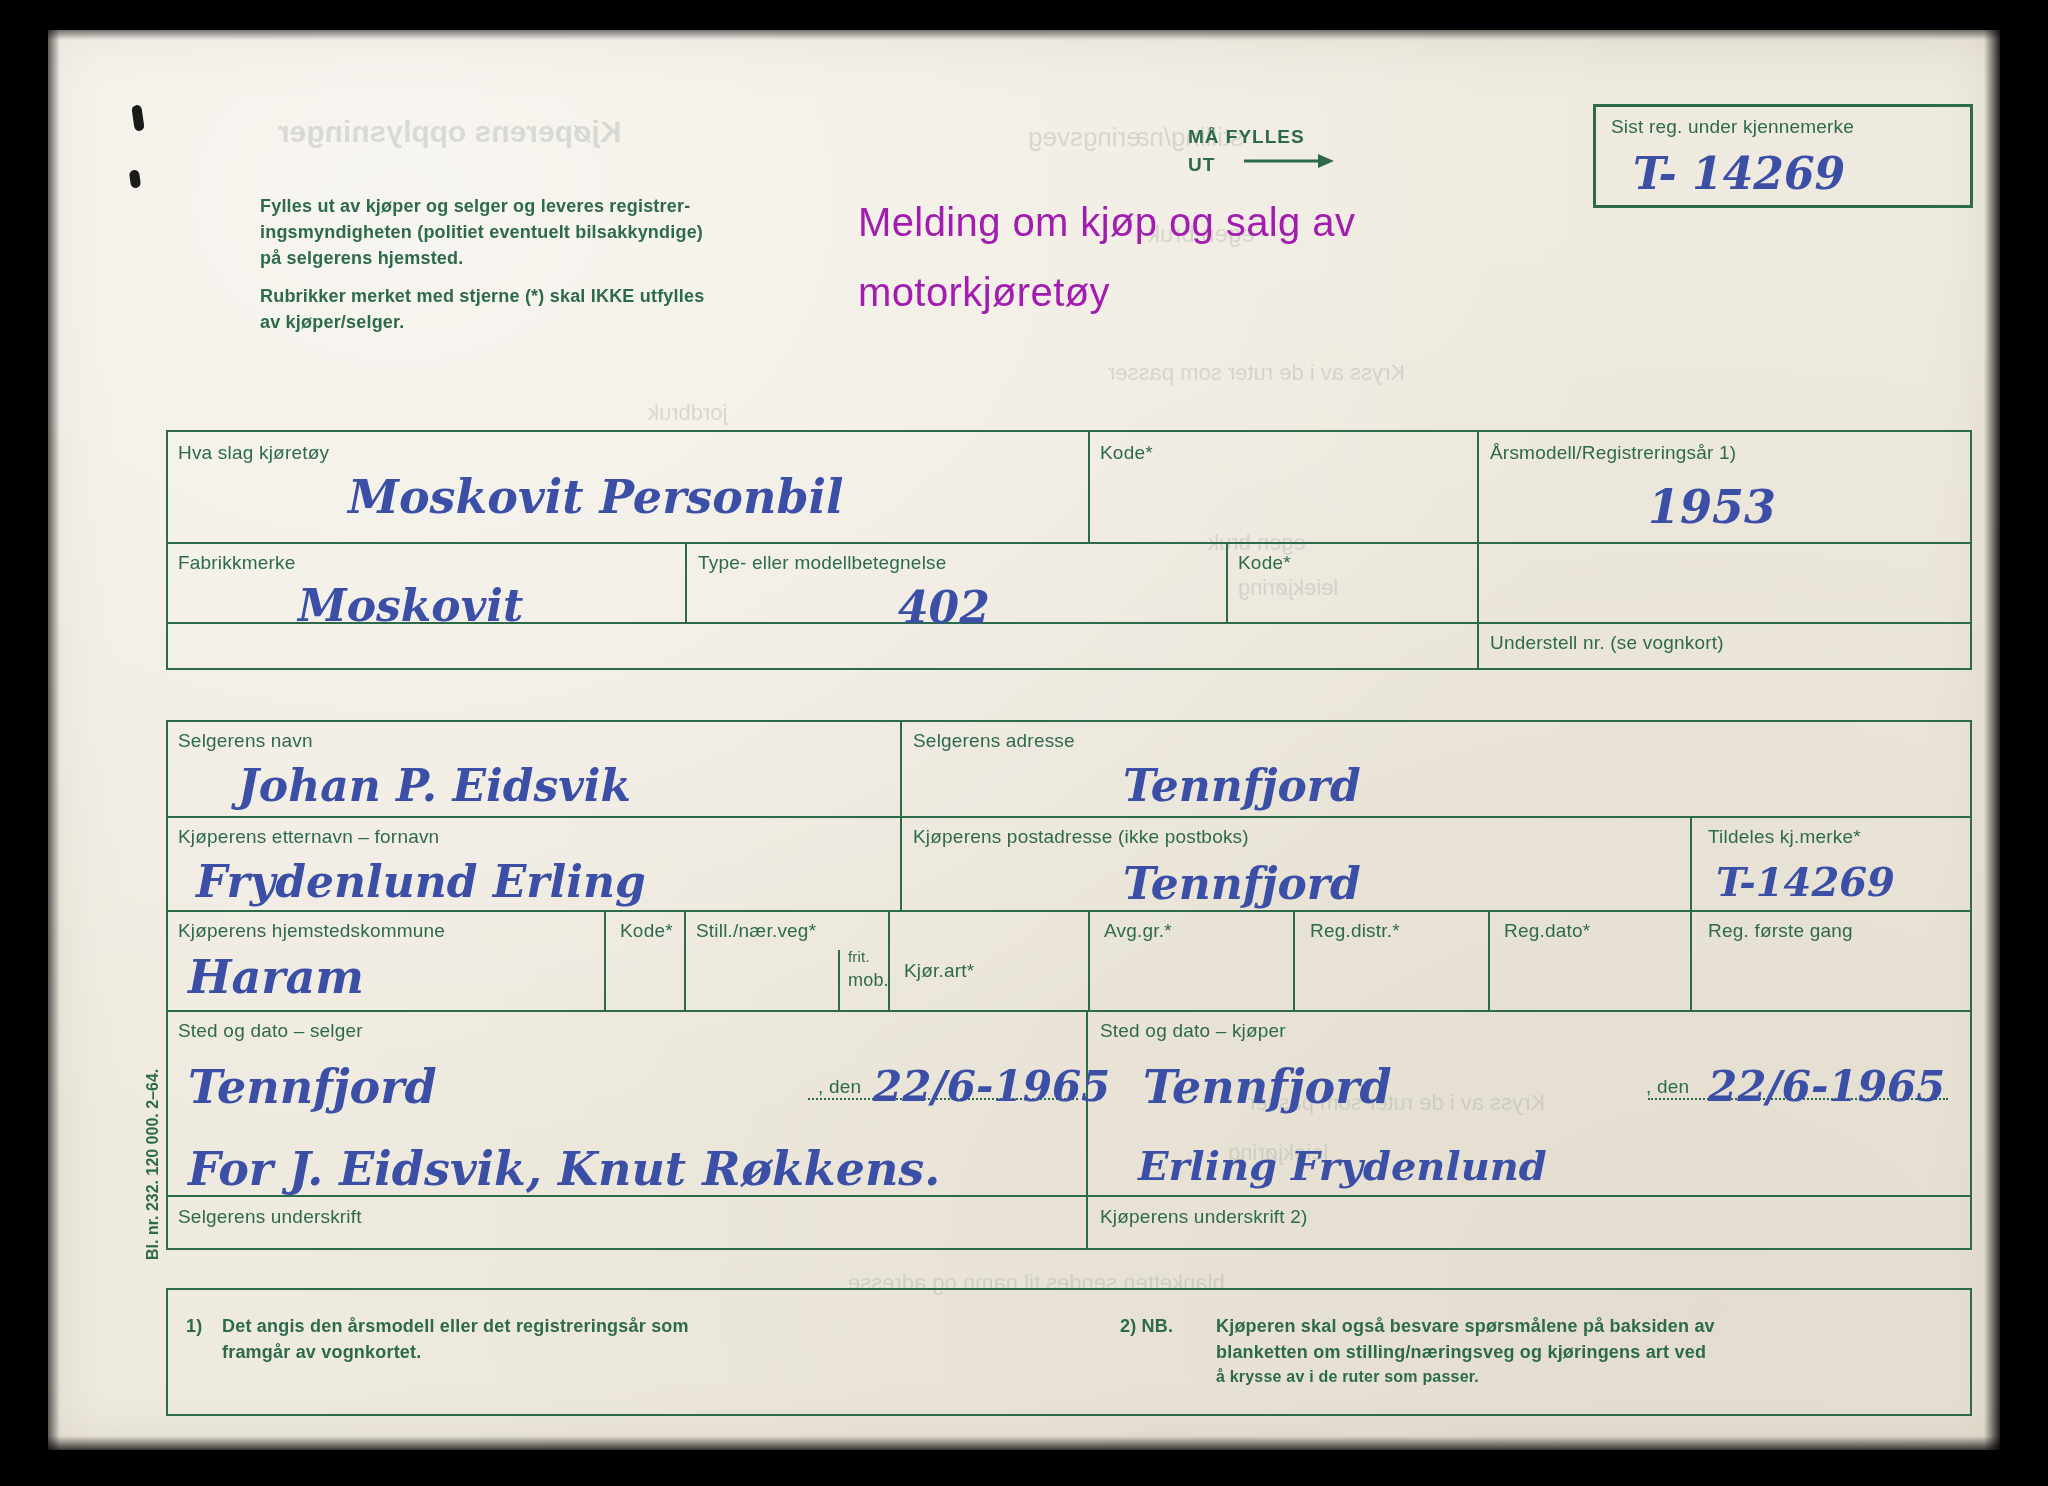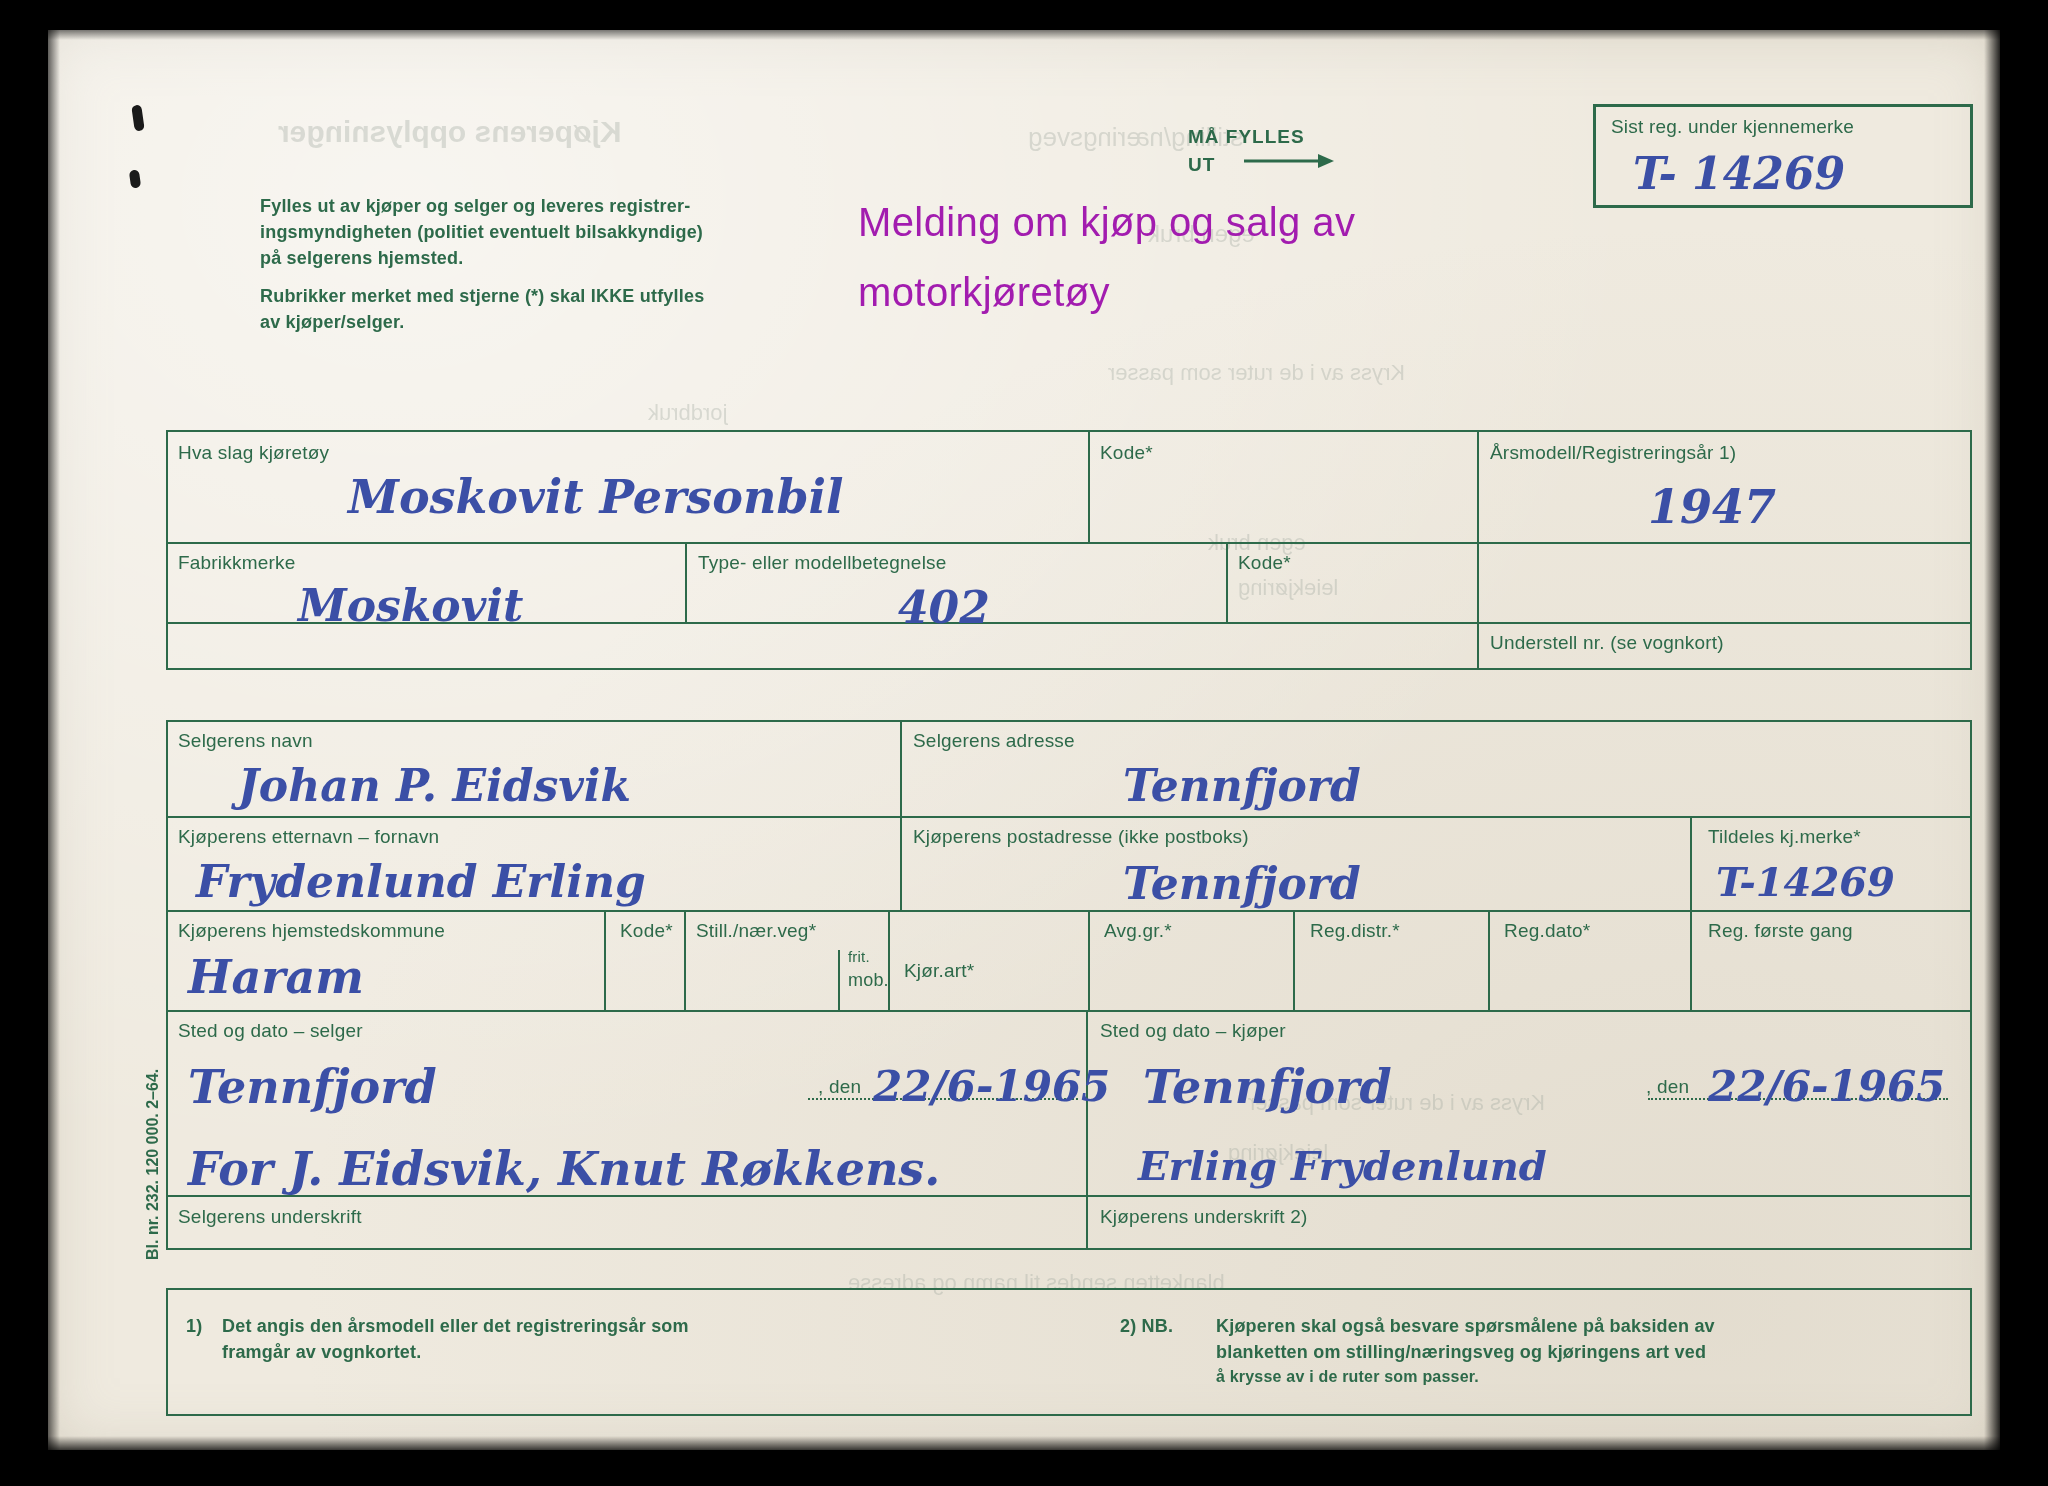--- a/index.html
+++ b/index.html
@@ -114,21 +114,21 @@
     <div class="vline" style="left:1178px;top:512px;height:80px;"></div>
     <div class="hline" style="left:1429px;top:592px;width:495px;"></div>
 
     <div class="lbl" style="left:130px;top:412px;">Hva slag kjøretøy</div>
     <div class="hw" style="left:300px;top:440px;font-size:46px;">Moskovit Personbil</div>
 
     <div class="lbl" style="left:1052px;top:412px;">Kode*</div>
     <div class="hw" style="left:1060px;top:480px;font-size:34px;"></div>
 
     <div class="lbl" style="left:1442px;top:412px;">Årsmodell/Registreringsår 1)</div>
-    <div class="hw" style="left:1600px;top:450px;font-size:46px;">1947</div>
+    <div class="hw" style="left:1600px;top:450px;font-size:46px;">1953</div>
 
     <div class="lbl" style="left:130px;top:522px;">Fabrikkmerke</div>
     <div class="hw" style="left:250px;top:550px;font-size:44px;">Moskovit</div>
 
     <div class="lbl" style="left:650px;top:522px;text-align:right;">Type- eller modellbetegnelse</div>
     <div class="hw" style="left:850px;top:552px;font-size:44px;">402</div>
 
     <div class="lbl" style="left:1190px;top:522px;">Kode*</div>
     <div class="hw" style="left:1200px;top:580px;font-size:34px;"></div>
 

